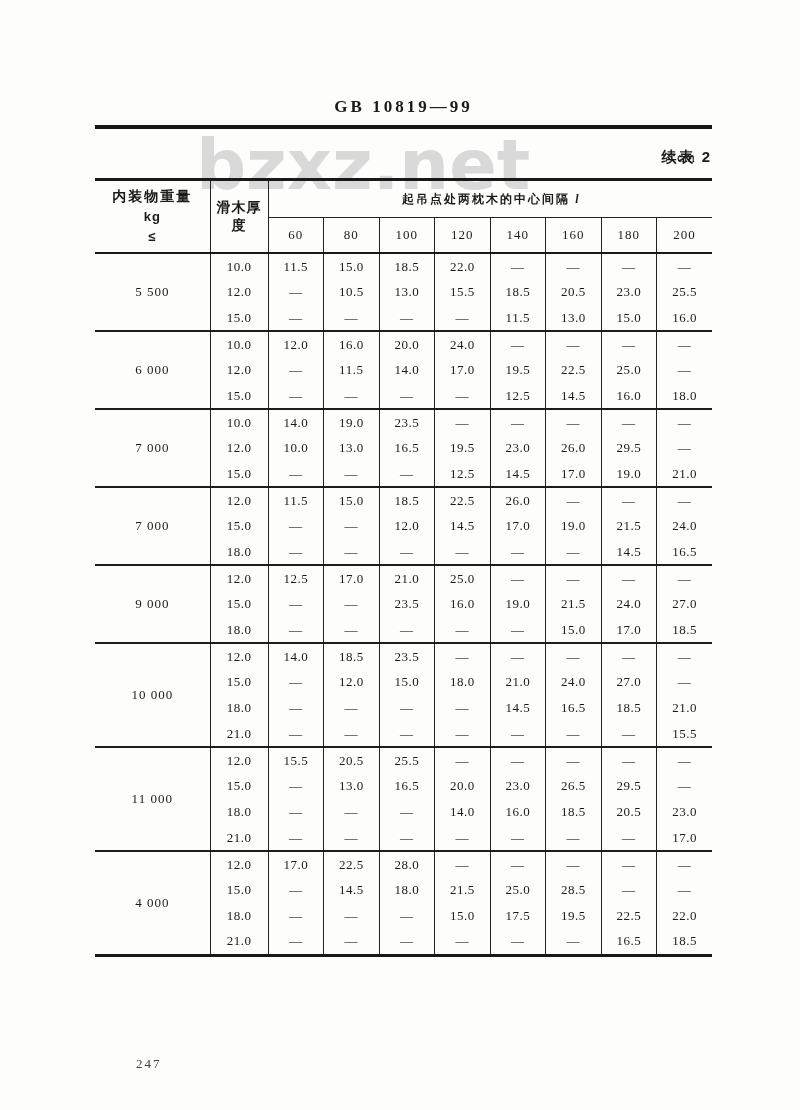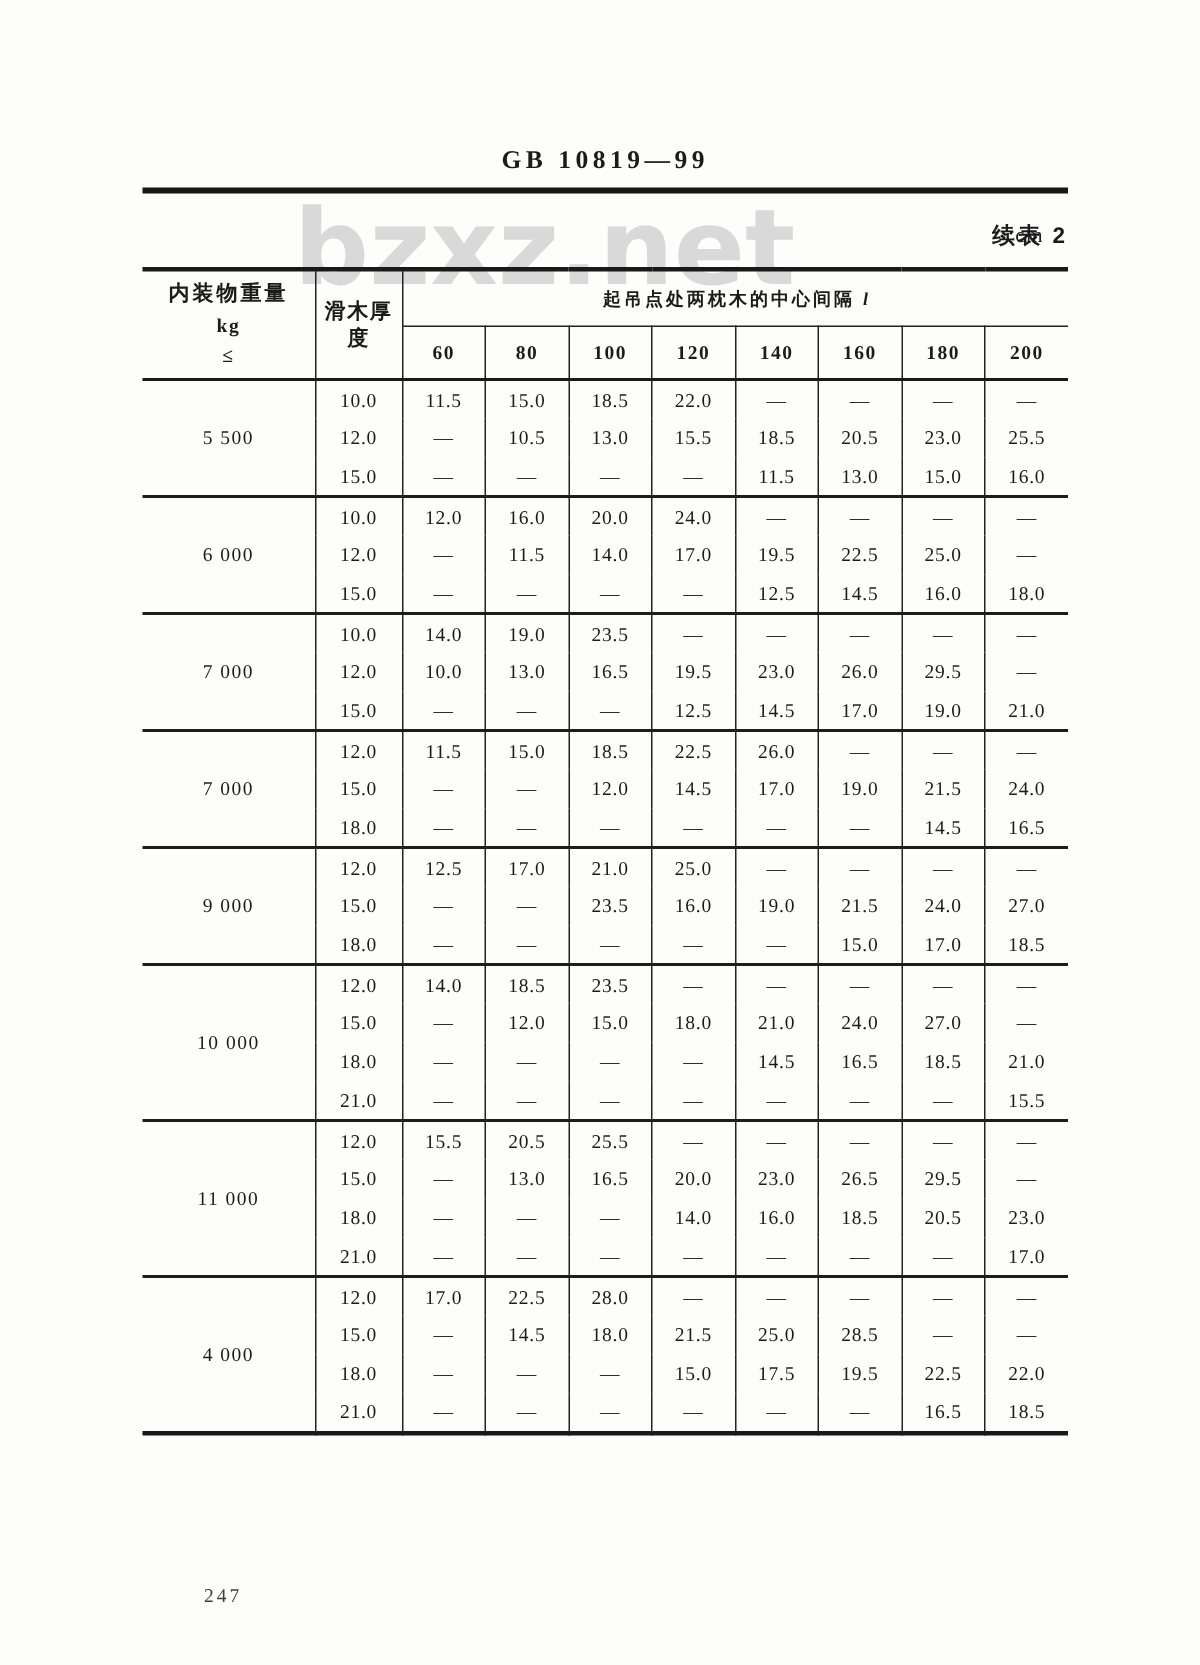--- a/index.html
+++ b/index.html
@@ -36,38 +36,38 @@
     border-collapse:collapse; table-layout:fixed;
     border-top:3px solid #191919; border-bottom:3px solid #191919;
     background:transparent;
   }
   table.std thead { border-bottom:2px solid #191919; }
   table.std tbody { border-top:2px solid #1d1d1d; }
 
   th, td { padding:0; font-weight:normal; background:transparent; vertical-align:middle; text-align:center; }
 
   th.wcol {
-    font-family:Liberation Serif, serif; font-weight:bold;
+    font-family:Liberation Sans, sans-serif; font-weight:bold;
     font-size:14px; line-height:1.55; letter-spacing:2px;margin-top:12px;
   }
   th.wcol .sub { font-size:13px; letter-spacing:1px; }
   th.tcol {
     border-left:1.5px solid #222;
     font-family:"Liberation Sans", sans-serif; font-weight:bold;
     font-size:14px; letter-spacing:1px;
   }
   th.span-head {
     border-left:1.5px solid #222; border-bottom:1.5px solid #222;
     font-family:"Liberation Sans", sans-serif; font-weight:bold;
     font-size:12px; letter-spacing:2px; height:36px;
   }
   th.span-head .var { font-family:"Liberation Serif", serif; font-style:italic; font-weight:bold; letter-spacing:0; }
   tr.sub-row th {
     border-left:1.5px solid #222; height:34px;
-    font-size:13px; letter-spacing:1px;font-weight:bold;
+    font-size:13px; letter-spacing:1px;
   }
   tbody tr { height:26px; }
   td.wlabel { font-size:13px; letter-spacing:1px; }
   td.tval, td.vcell { border-left:1.5px solid #222; font-size:13px; letter-spacing:0.5px; }
 
   .page-number {
     position:absolute; left:136px; top:1056px; z-index:2;
     font-size:13px; letter-spacing:2px; color:#3f3f3f;
   }
 </style>

